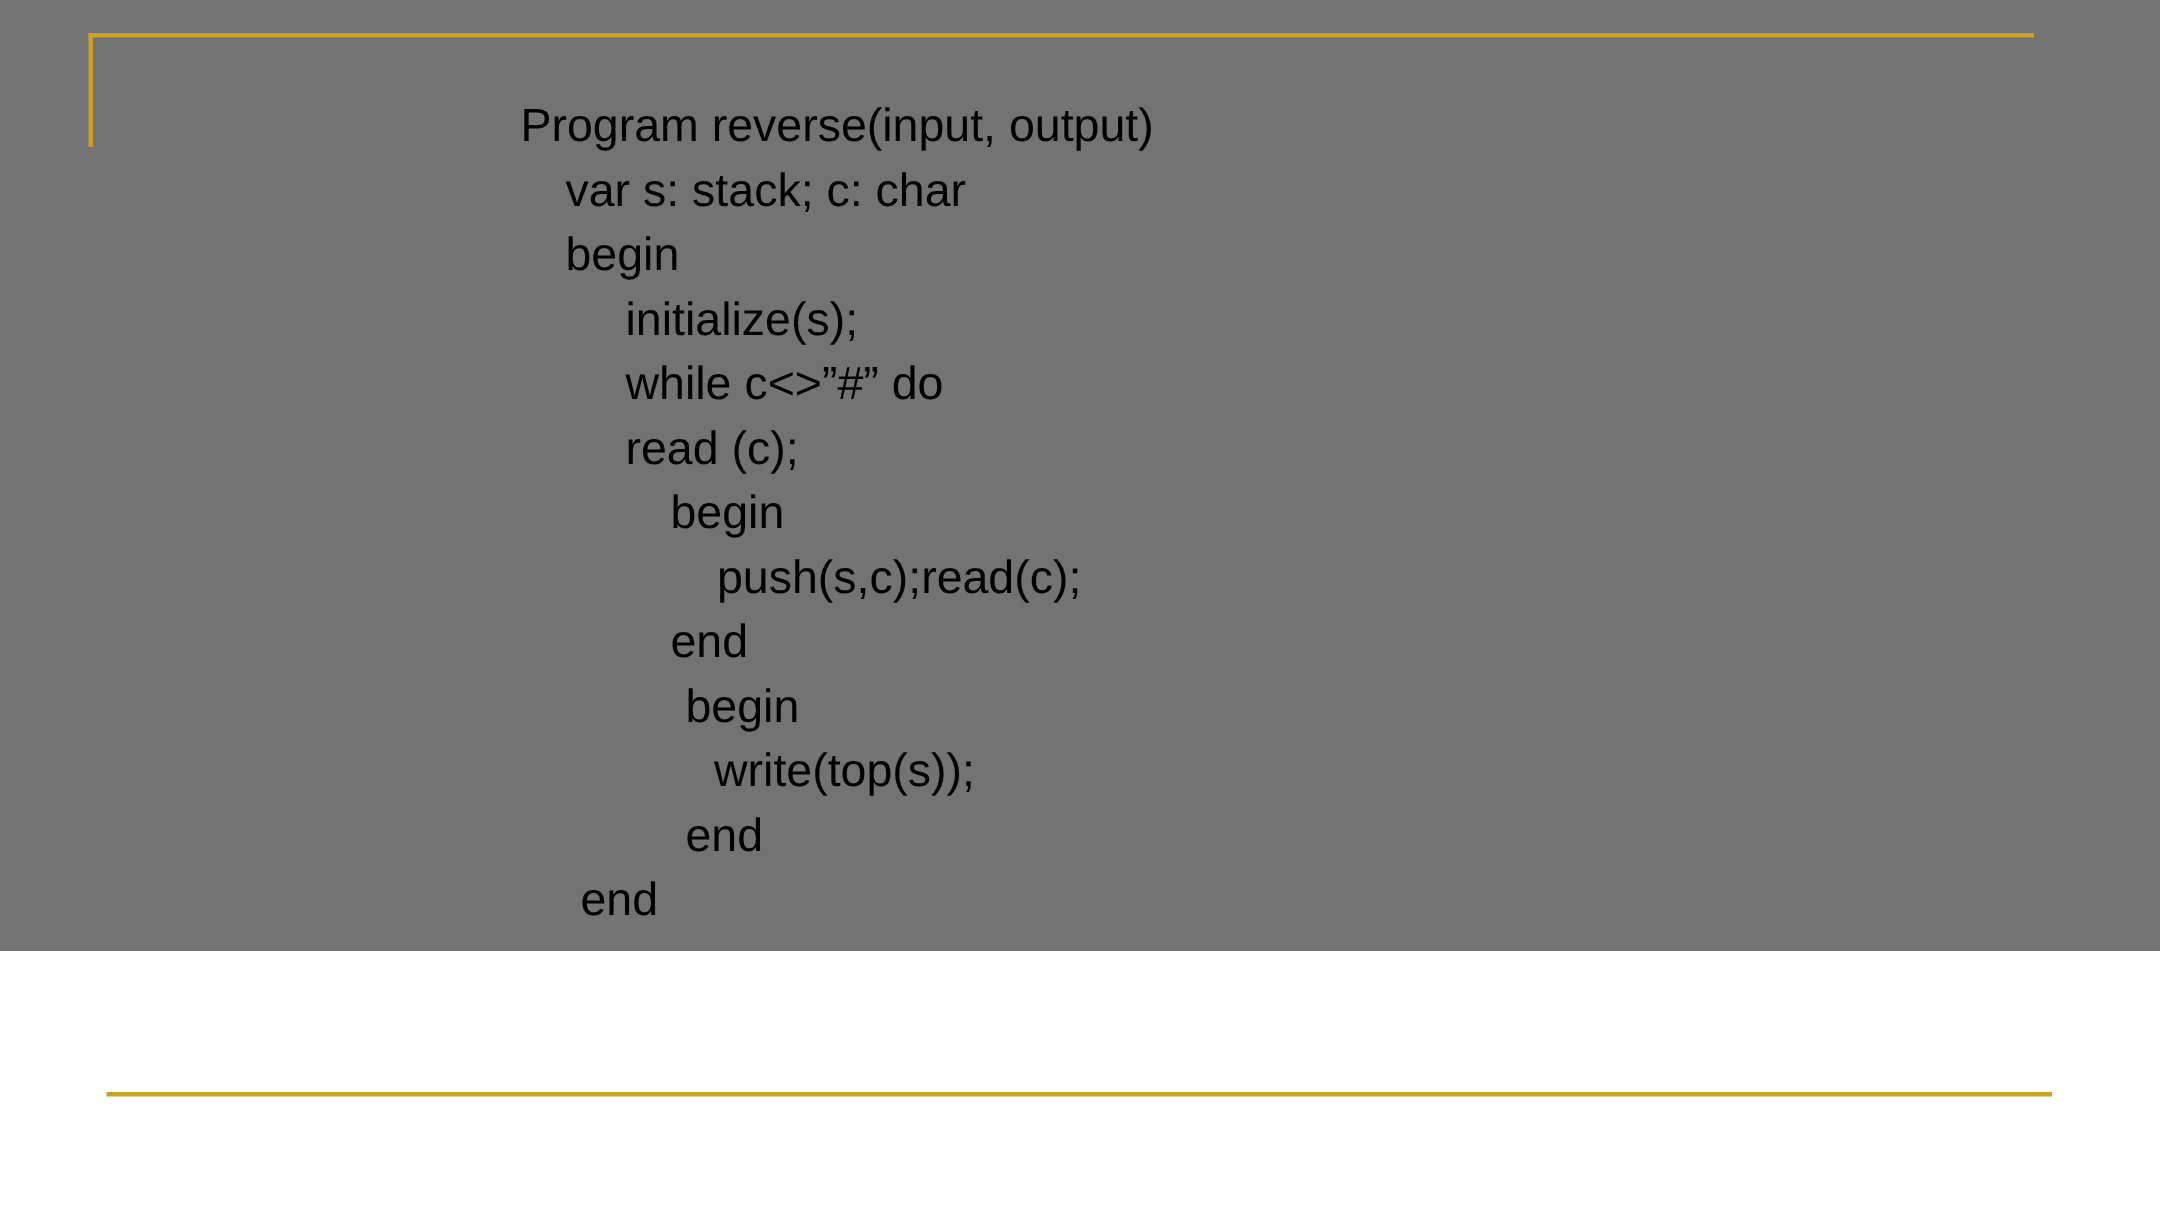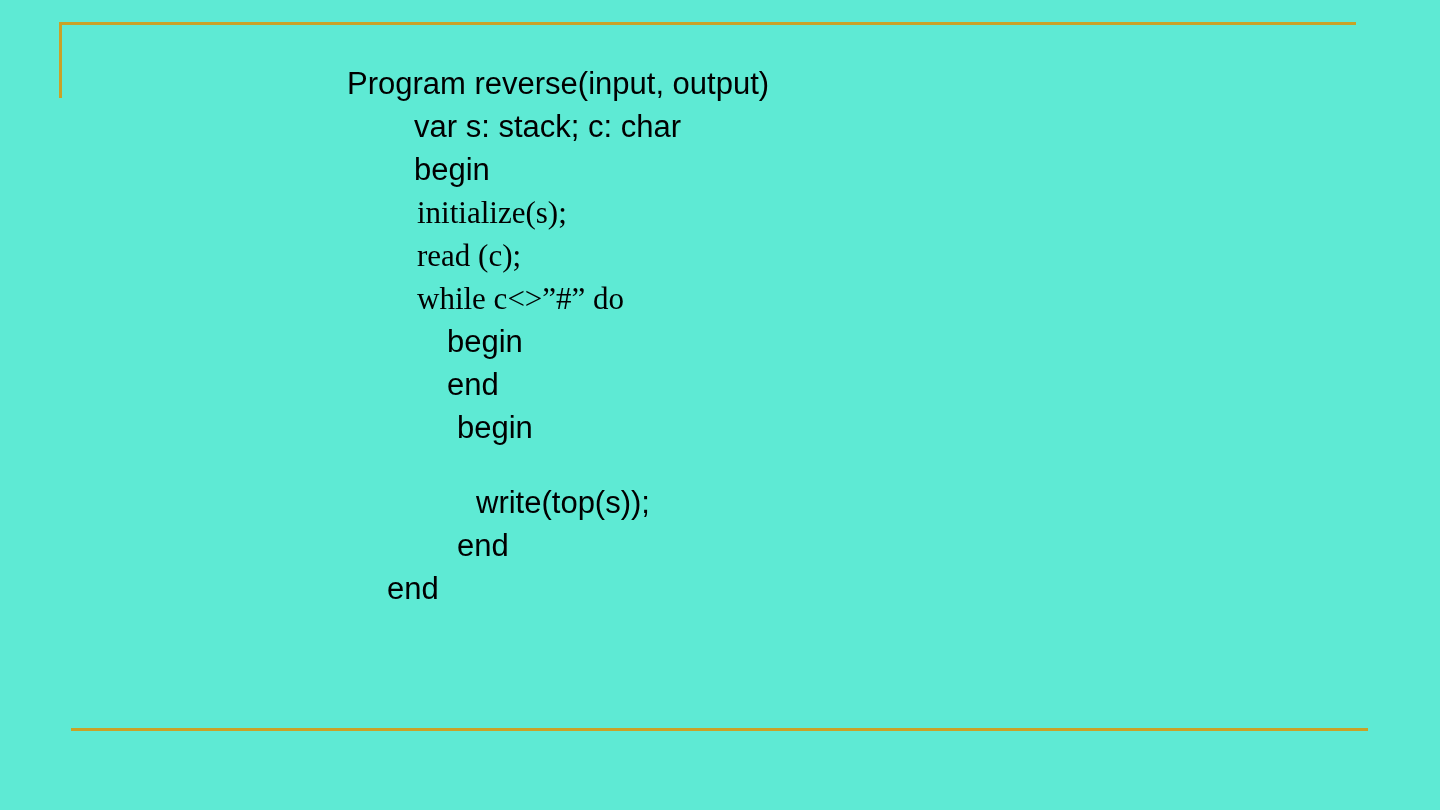--- a/index.html
+++ b/index.html
@@ -10,22 +10,22 @@
     width: 1440px;
     height: 810px;
     background: #ffffff;
     font-family: "Liberation Sans", sans-serif;
     overflow: hidden;
   }
 
   #slide {
     position: relative;
     width: 1440px;
-    height: 810px;
-    background: #5eead4;
+    height: 634px;
+    background: #737373;
   }
 
   
   .rule-top {
     position: absolute;
     left: 59px;
     top: 22px;
     width: 1297px;
     height: 3px;
     background: #C9A227;
@@ -56,45 +56,46 @@
   }
   .code-line {
     font-family: "Liberation Sans", sans-serif;
     font-size: 31px;
     line-height: 43px;
     color: #000000;
     white-space: pre;
     letter-spacing: 0px;
   }
   .ind-0 { padding-left: 347px; }
-  .ind-1 { padding-left: 377px; margin-left: 37px; }
-  .ind-2 { padding-left: 417px; font-family: Liberation Serif, serif; }
+  .ind-1 { padding-left: 377px; }
+  .ind-2 { padding-left: 417px; }
   .ind-3 { padding-left: 447px; }
   .ind-4 { padding-left: 478px; }
   .ind-5 { padding-left: 457px; }
-  .ind-6 { padding-left: 476px; margin-top: 32px; }
+  .ind-6 { padding-left: 476px; }
   .ind-7 { padding-left: 387px; }
 </style>
 </head>
 <body>
 
 <div id="slide">
 
   <div class="rule-top"></div>
   <div class="rule-left"></div>
   <div class="rule-bottom"></div>
 
   <div id="code-block">
     <div class="code-line ind-0">Program reverse(input, output)</div>
     <div class="code-line ind-1">var s: stack; c: char</div>
     <div class="code-line ind-1">begin</div>
     <div class="code-line ind-2">initialize(s);</div>
+    <div class="code-line ind-2">while c&lt;&gt;”#” do</div>
     <div class="code-line ind-2">read (c);</div>
-    <div class="code-line ind-2">while c&lt;&gt;”#” do</div>
     <div class="code-line ind-3">begin</div>
+    <div class="code-line ind-4">push(s,c);read(c);</div>
     <div class="code-line ind-3">end</div>
     <div class="code-line ind-5">begin</div>
     <div class="code-line ind-6">write(top(s));</div>
     <div class="code-line ind-5">end</div>
     <div class="code-line ind-7">end</div>
   </div>
 
 </div>
 
 </body></html>

